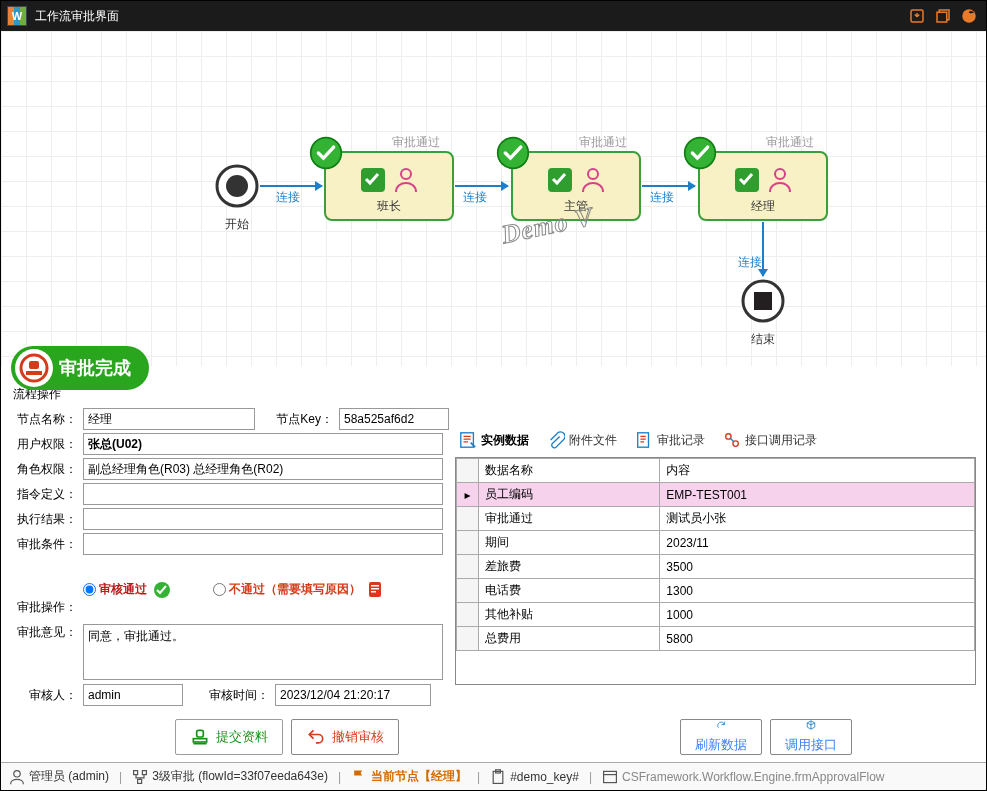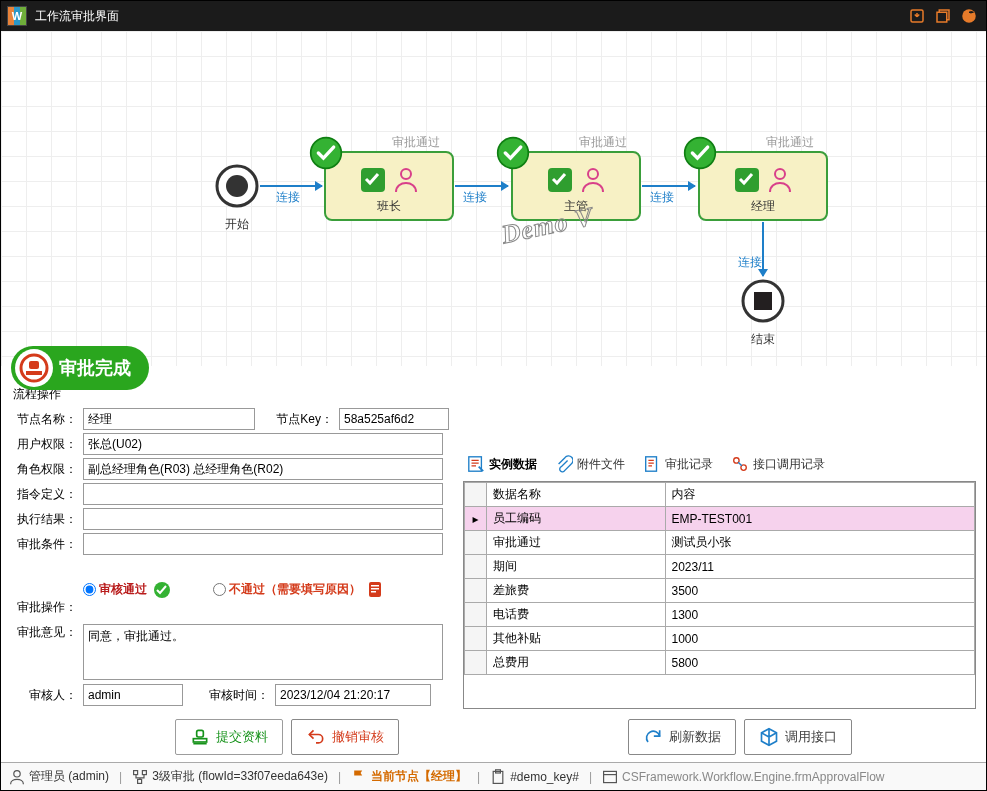--- a/index.html
+++ b/index.html
@@ -28,21 +28,21 @@
 .arrow-v{position:absolute;width:2px;background:#1e7fc9;}
 .arrow-v::after{content:"";position:absolute;left:-4px;bottom:-1px;border-top:8px solid #1e7fc9;border-left:5px solid transparent;border-right:5px solid transparent;}
 .demo-wm{position:absolute;font-size:26px;font-weight:bold;color:#aaa;transform:rotate(-12deg);font-style:italic;font-family:Georgia,serif;letter-spacing:1px;-webkit-text-stroke:1px #888;color:transparent;}
 
 .approve-done{ position:absolute; }
 .approve-done .pill{ background:#2aa61e; color:#fff; font-size:18px; font-weight:bold; border-radius:22px; padding:10px 18px 10px 48px; position:relative; display:inline-block;}
 .approve-done .stamp-ico{position:absolute;left:4px;top:3px;width:38px;height:38px;background:#fff;border-radius:50%;display:flex;align-items:center;justify-content:center;}
 
 .form-area{ padding:2px 10px 0 10px; }
 .groupbox-title{ font-size:12px; margin:0 0 2px 2px;}
-.two-cols{display:flex; gap:12px; align-items:flex-end;}
+.two-cols{display:flex; gap:4px; align-items:center;}
 .left-form{flex:0 0 440px;}
 .right-panel{flex:1;}
 .form-row{display:flex;align-items:center;margin:3px 0;}
 .form-row .lbl{width:66px;text-align:right;margin-right:6px;white-space:nowrap;}
 .form-row .lbl.bold{font-weight:normal;margin-top:36px;}
 .form-row input[type=text]{height:22px;border:1px solid #999;padding:0 4px;font-size:12px;}
 .form-row textarea{border:1px solid #999;padding:3px 4px;font-size:12px;resize:none;}
 .radio-grp{display:flex;align-items:center;gap:6px;}
 .radio-grp label{display:flex;align-items:center;gap:3px;cursor:pointer;}
 .rd-pass{color:#b91c1c;font-weight:bold;}
@@ -59,21 +59,21 @@
 .data-table th{background:#fff;}
 .data-table .row-indicator{width:22px;text-align:center;background:#f5f5f5;}
 .data-table tr.sel td{background:#f6d2ed;}
 .table-wrap{border:1px solid #888;padding:0;height:228px;overflow:auto;}
 
 .bottom-buttons{display:flex;align-items:center;margin-top:10px;padding:0 4px;}
 .btn{display:inline-flex;align-items:center;gap:6px;border:1px solid #888;background:#fff;height:36px;padding:0 14px;cursor:pointer;font-size:13px;border-radius:2px;}
 .btn .bico{width:20px;height:20px;}
 .btn.green{color:#16921a;border-color:#9c9c9c;}
 .btn.red{color:#d43b1b;}
-.btn.grey{color:#404040;}
+.btn.grey{color:#3b82f6;flex-direction:column;}
 .spacer{flex:1;}
 
 .statusbar{border-top:1px solid #aaa;background:#f9f9f9;height:28px;display:flex;align-items:center;padding:0 8px;gap:10px;color:#333;margin-top:auto;}
 .statusbar .st-item{display:flex;align-items:center;gap:4px;}
 .statusbar .orange{color:#d46a00;font-weight:bold;}
 .statusbar .st-ico{width:16px;height:16px;}
 .statusbar .sep{color:#999;}
 </style>
 </head>
 <body>
@@ -211,21 +211,21 @@
 
     <div class="left-form">
       <div class="form-row">
         <span class="lbl">节点名称：</span>
         <input type="text" style="width: 172px;" value="经理">
         <span class="lbl" style="width:66px;margin-left:12px">节点Key：</span>
         <input type="text" style="width: 110px;" value="58a525af6d2">
       </div>
       <div class="form-row">
         <span class="lbl">用户权限：</span>
-        <input type="text" style="width: 360px;" value="张总(U02)">
+        <input type="text" style="width: 360px; font-weight: bold;" value="张总(U02)">
       </div>
       <div class="form-row">
         <span class="lbl">角色权限：</span>
         <input type="text" style="width: 360px;" value="副总经理角色(R03) 总经理角色(R02)">
       </div>
       <div class="form-row">
         <span class="lbl">指令定义：</span>
         <input type="text" style="width: 360px;" value="">
       </div>
       <div class="form-row">

